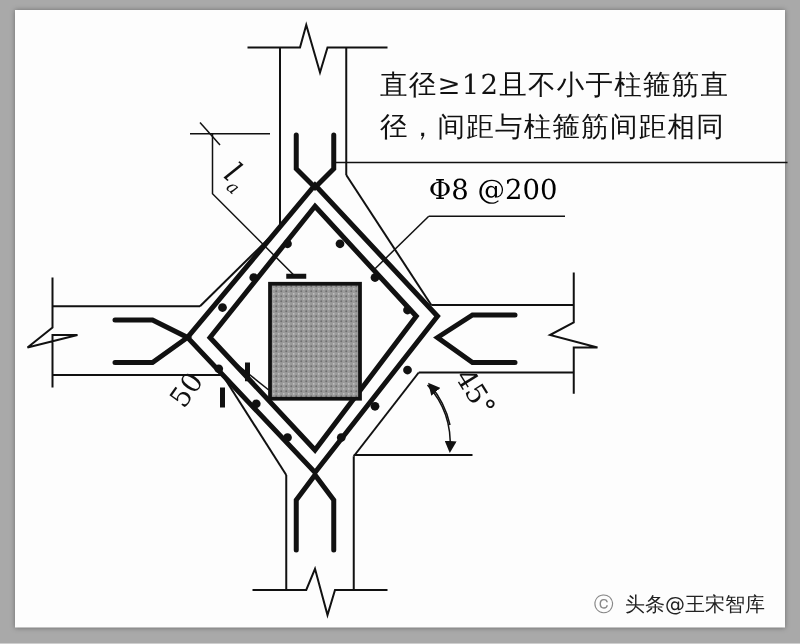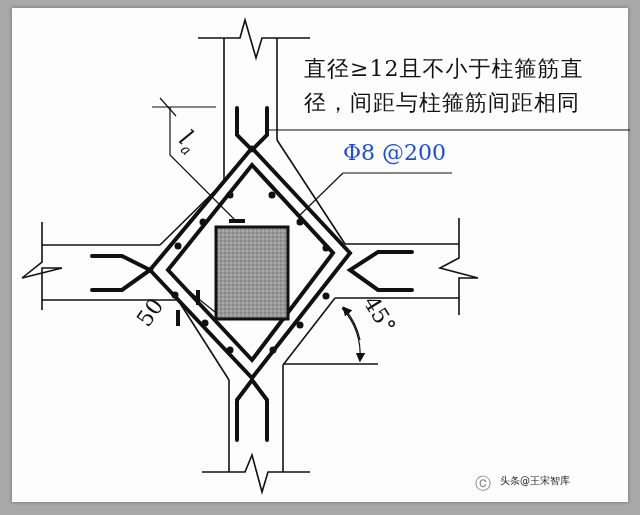--- a/index.html
+++ b/index.html
@@ -14,25 +14,25 @@
     box-shadow: 0 0 4px rgba(0,0,0,0.35);
   }
   svg { position: absolute; left: 0; top: 0; }
   .note {
     position: absolute; left: 304px; top: 52px; width: 340px;
     font-family: "DejaVu Serif", serif; font-size: 22px; line-height: 34px;
     color: #111; letter-spacing: 1px;
   }
   .spec {
     position: absolute; left: 343px; top: 140px;
-    font-family: "DejaVu Serif", serif; font-size: 22px; color: #1d4ed8;
+    font-family: "DejaVu Serif", serif; font-size: 22px; color: #000000;
   }
   .lbl { position: absolute; font-family: "DejaVu Serif", serif; color: #111; }
   .watermark {
-    position: absolute; left: 500px; top: 474px; font-size: 10px; color: #222;
+    position: absolute; left: 500px; top: 474px; font-size: 16px; color: #222;
     text-shadow: 0 0 2px #fff;
   }
   .wm-icon { position: absolute; left: 475px; top: 474px; font-size: 16px; color: #888; }
 </style>
 </head>
 <body>
 
 <div class="frame"></div>
 <div class="sheet"></div>
 

